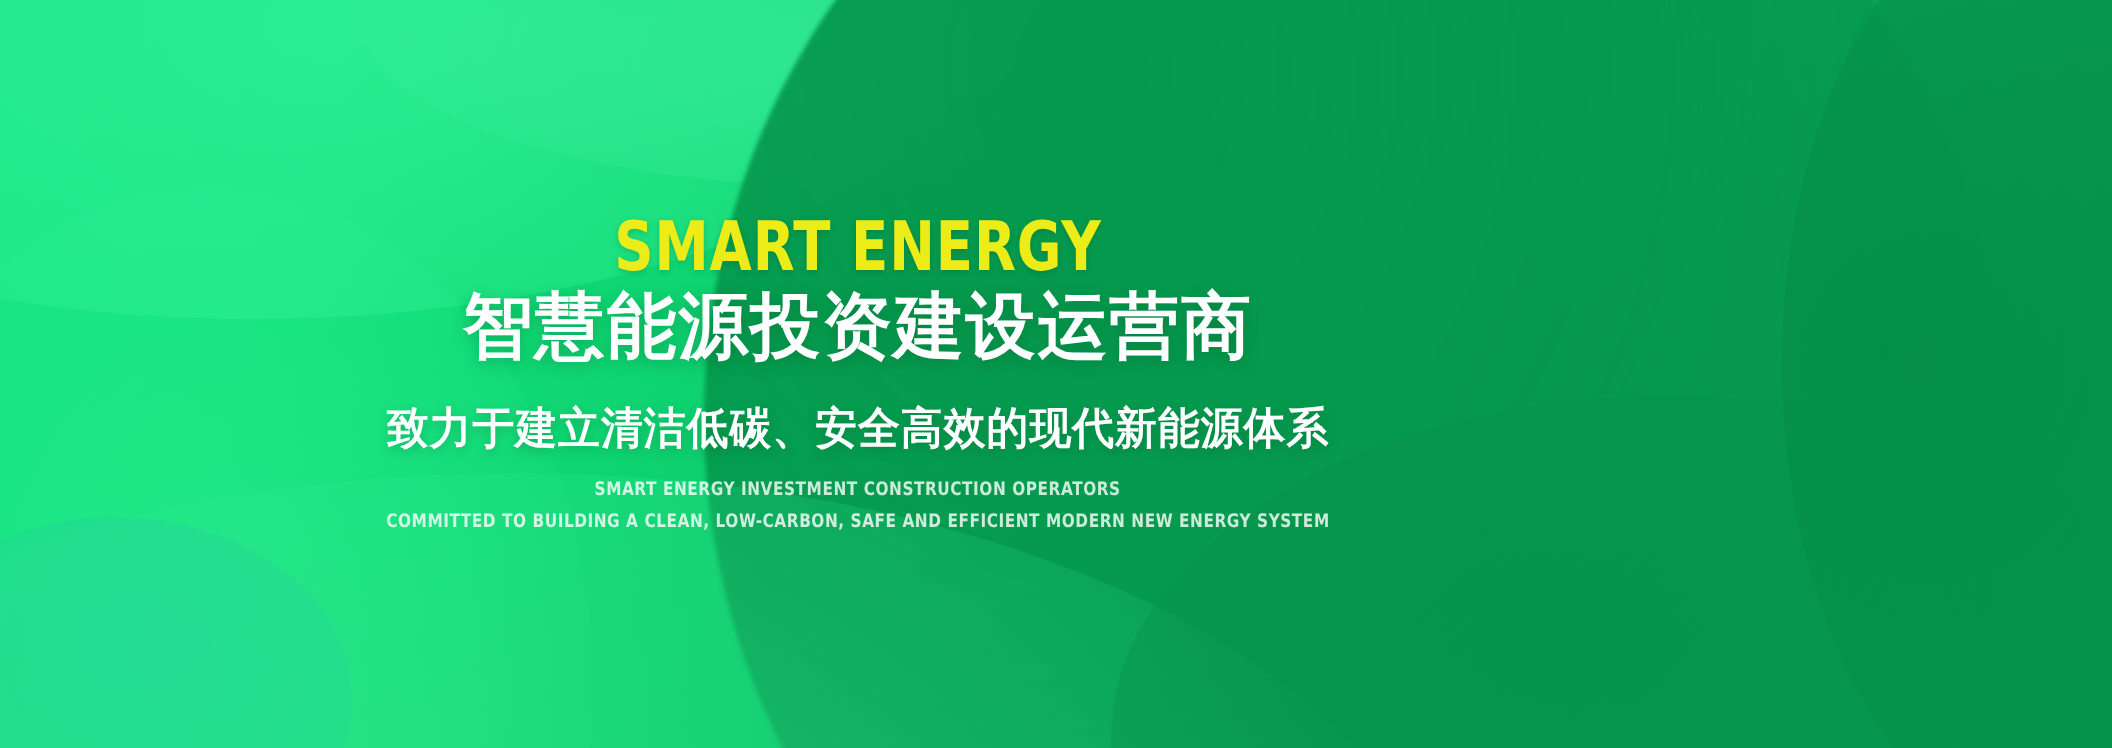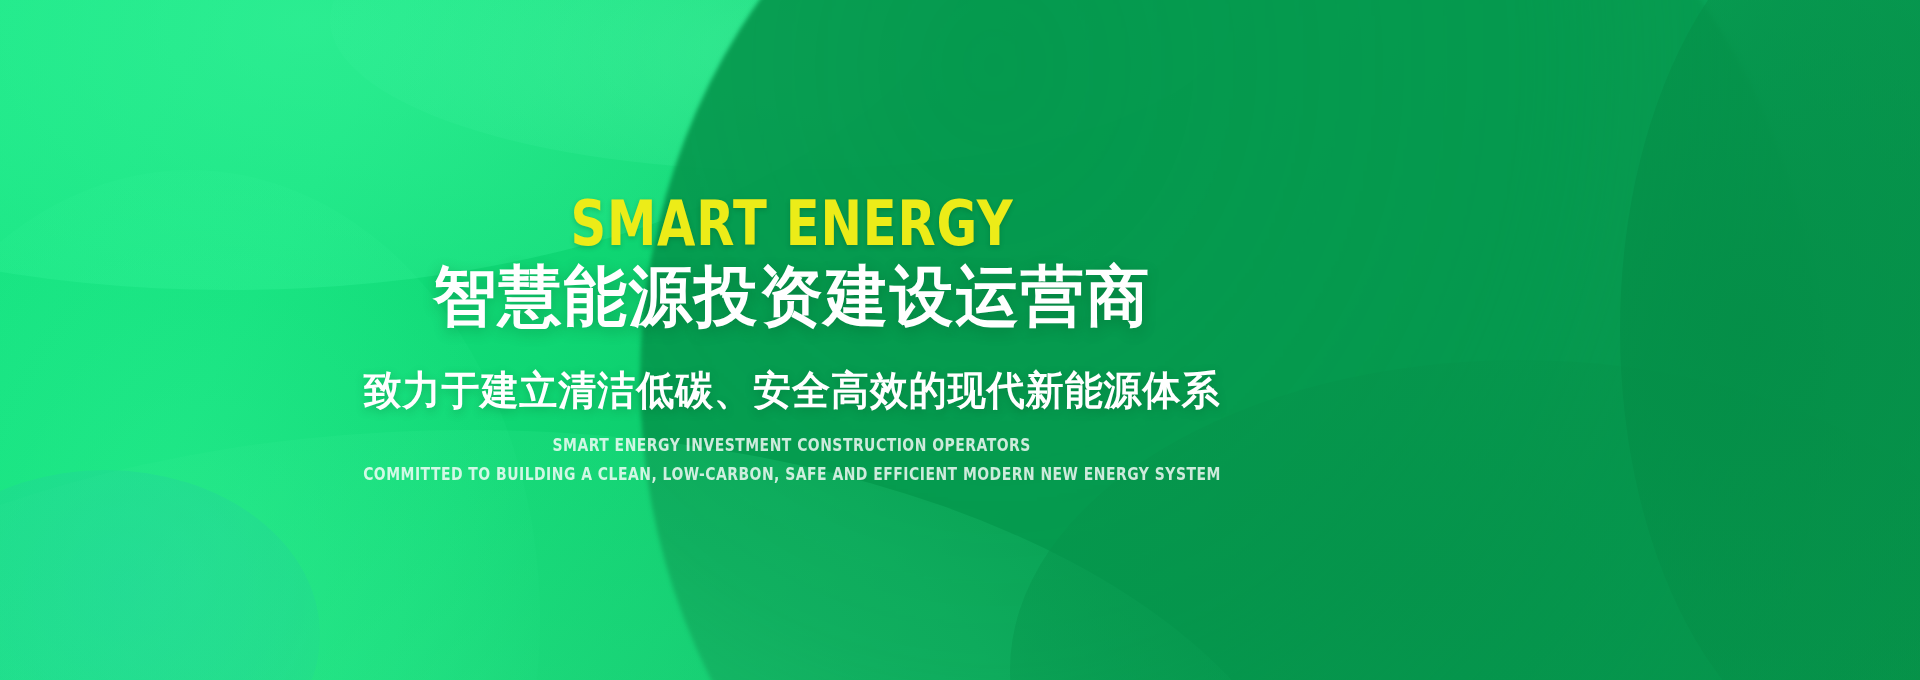--- a/index.html
+++ b/index.html
@@ -139,21 +139,20 @@
     left: 0;
     top: 0;
     width: 1560px;
     height: 680px;
     display: flex;
     flex-direction: column;
     align-items: center;
     justify-content: center;
     text-align: right;
     z-index: 5;
-    margin-left: 12px;
   }
 
   .eyebrow-en {
     font-size: 62px;
     line-height: 1.0;
     font-weight: 700;
     letter-spacing: 1px;
     color: #ecec18;
     font-family: "DejaVu Sans", "Liberation Sans", sans-serif;
     transform: scaleX(0.80);

